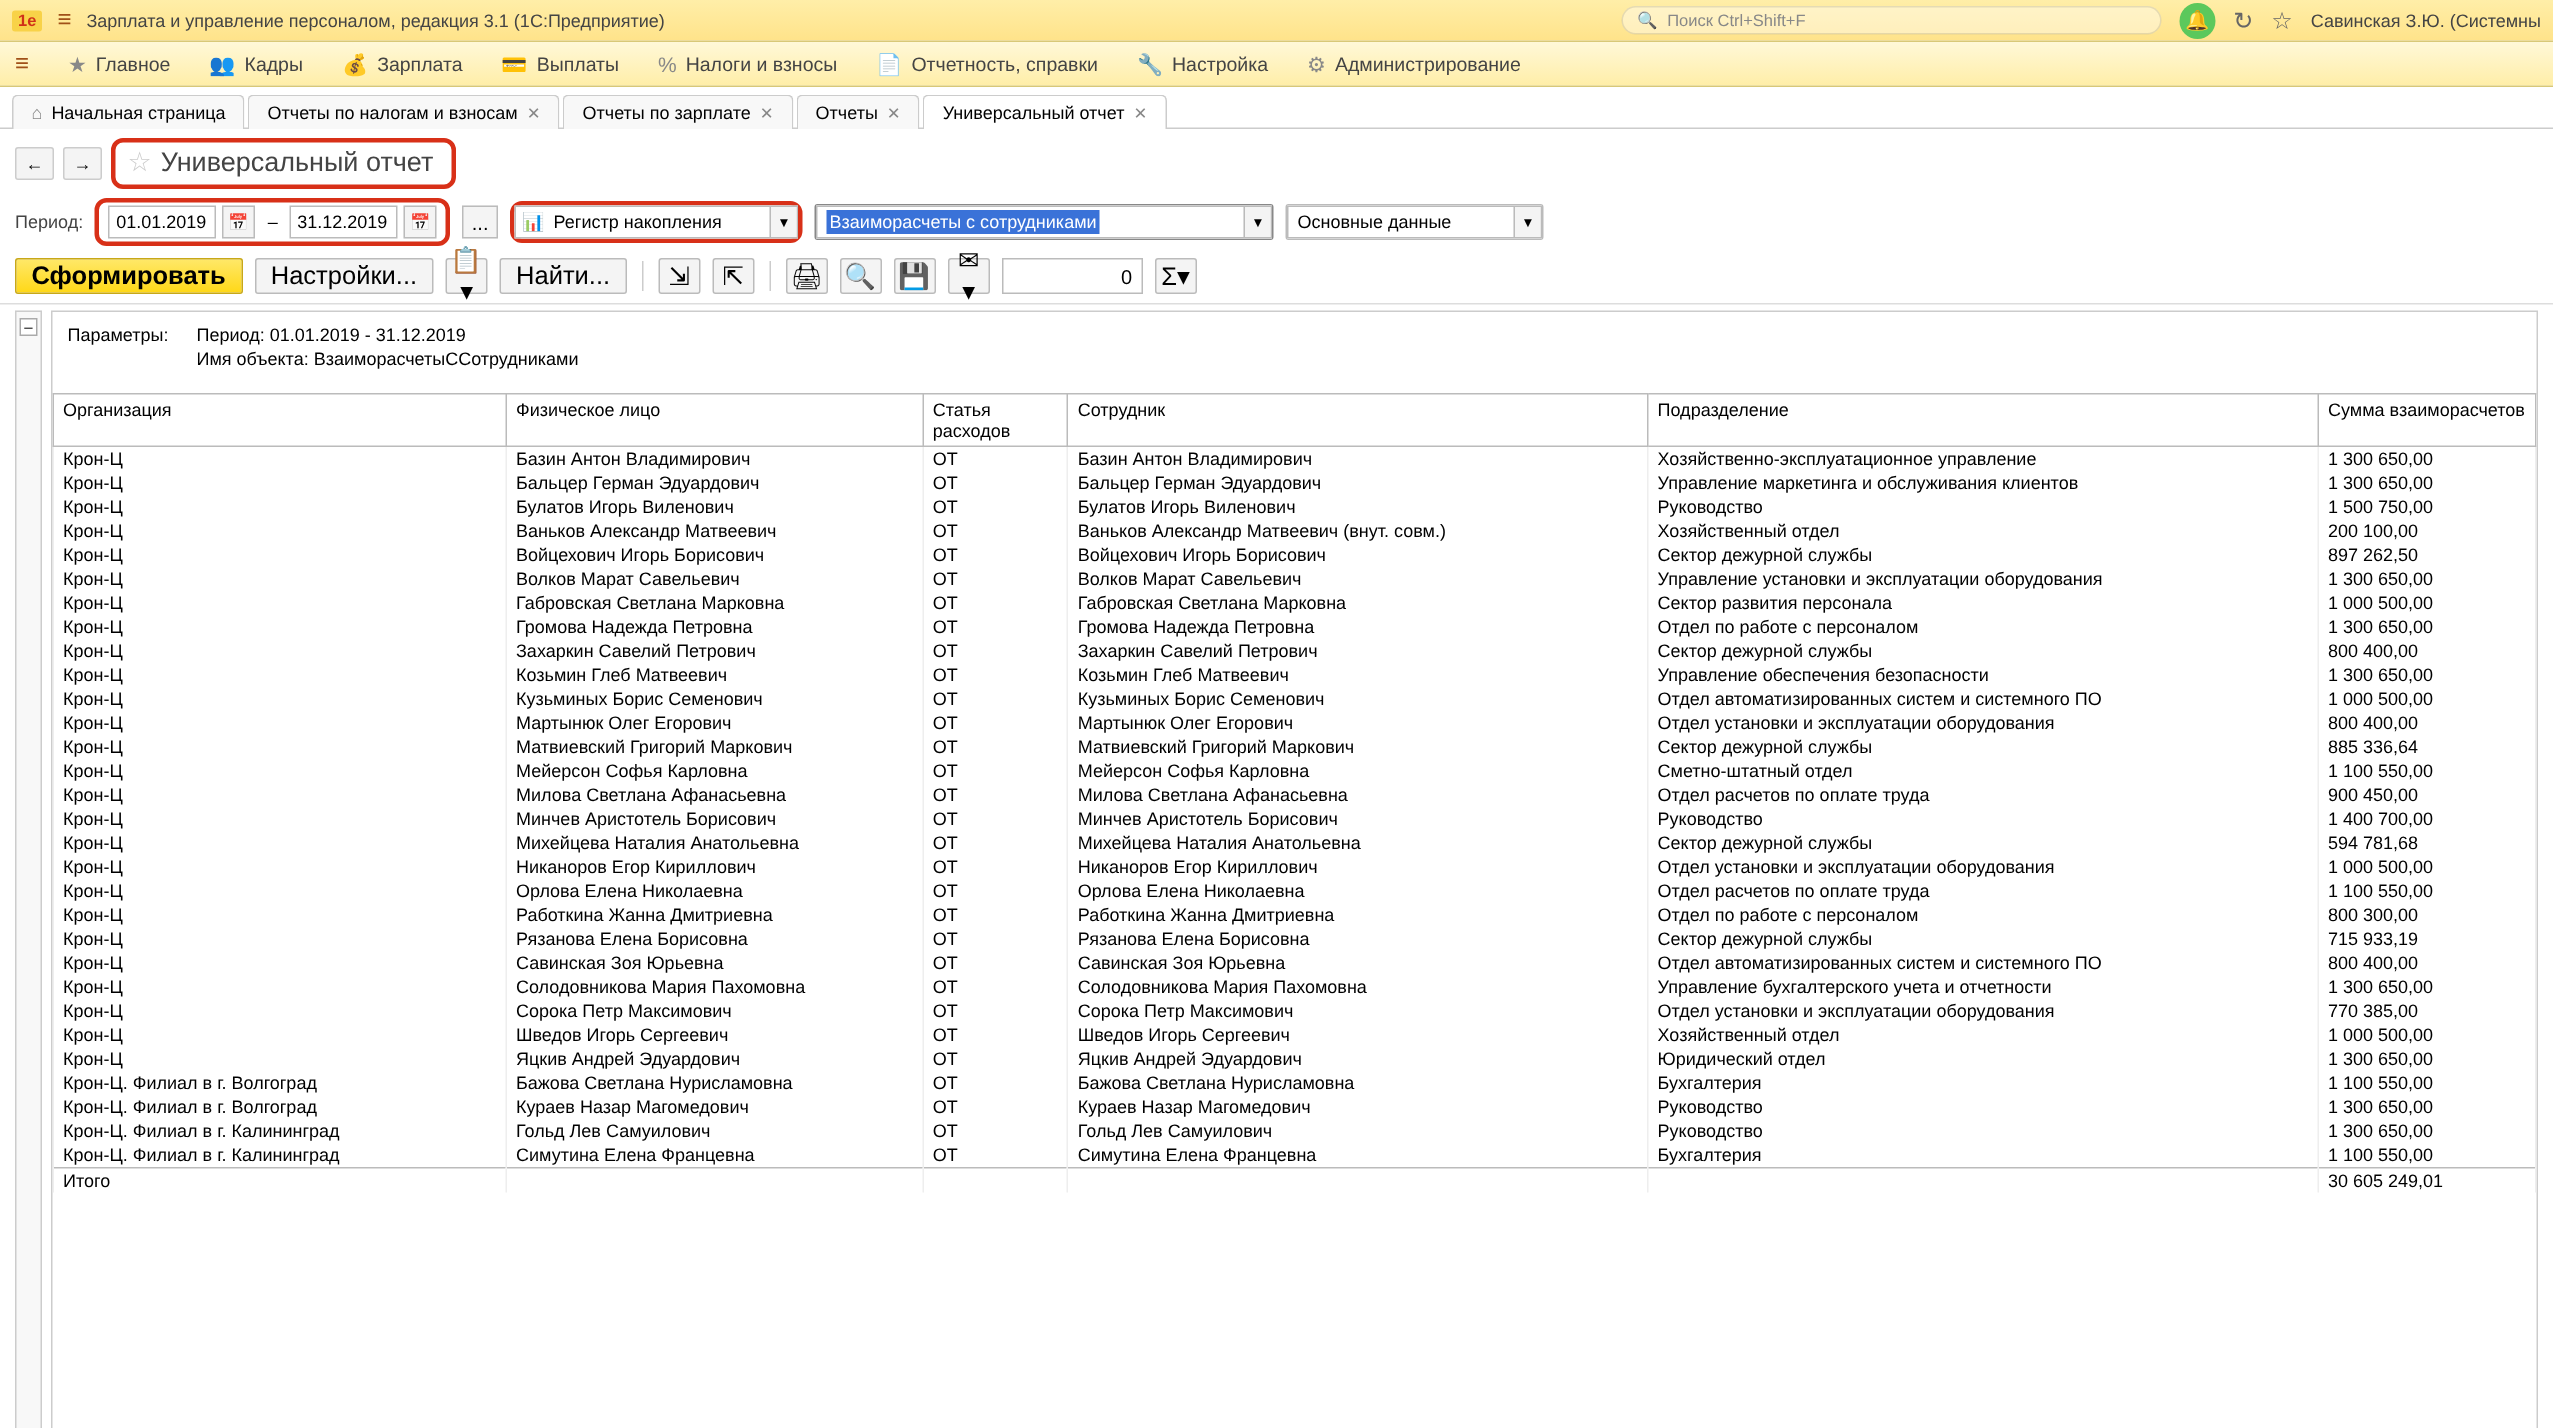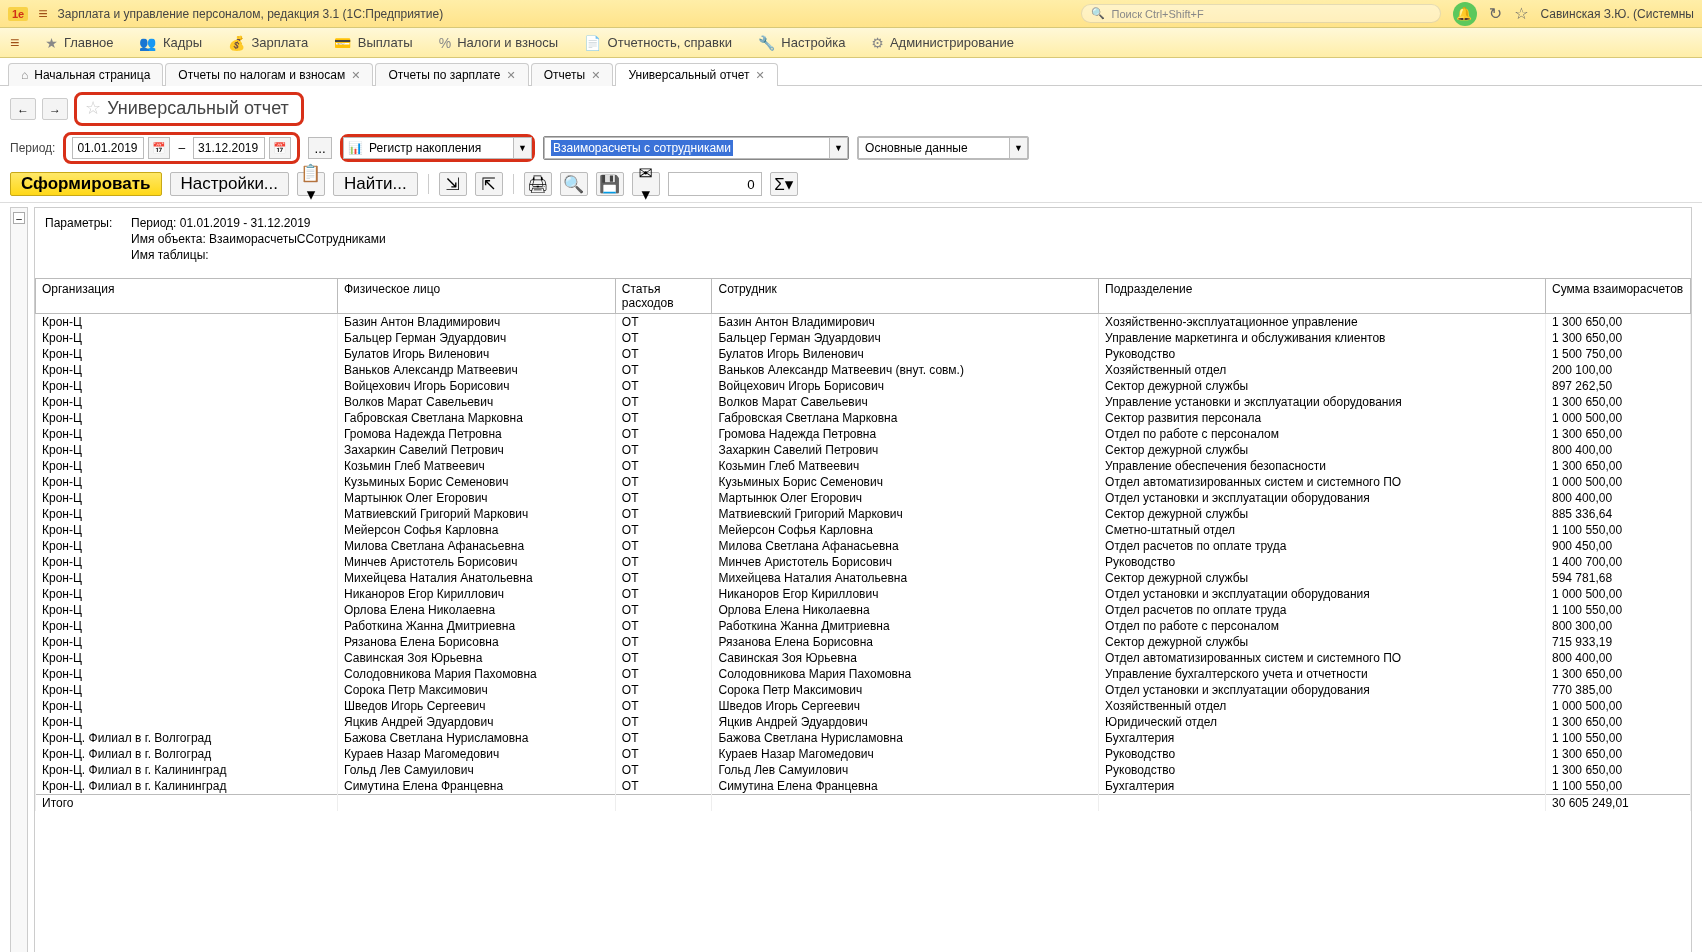--- a/index.html
+++ b/index.html
@@ -232,24 +232,20 @@
   <div class="report-body">
     <div class="params-block">
       <div class="param-row">
           <div class="param-key">Параметры:</div>
           <div>Период: 01.01.2019 - 31.12.2019</div>
         </div>
       <div class="param-row">
           <div class="param-key"></div>
           <div>Имя объекта: ВзаиморасчетыССотрудниками</div>
         </div>
-      <div class="param-row">
-          <div class="param-key"></div>
-          <div>Имя таблицы:</div>
-        </div>
     </div>
     <table class="rep">
       <thead>
         <tr>
           <th class="col-org">Организация</th>
           <th class="col-fiz">Физическое лицо</th>
           <th class="col-stat">Статья расходов</th>
           <th class="col-sotr">Сотрудник</th>
           <th class="col-podr">Подразделение</th>
           <th class="col-sum">Сумма взаиморасчетов</th>

